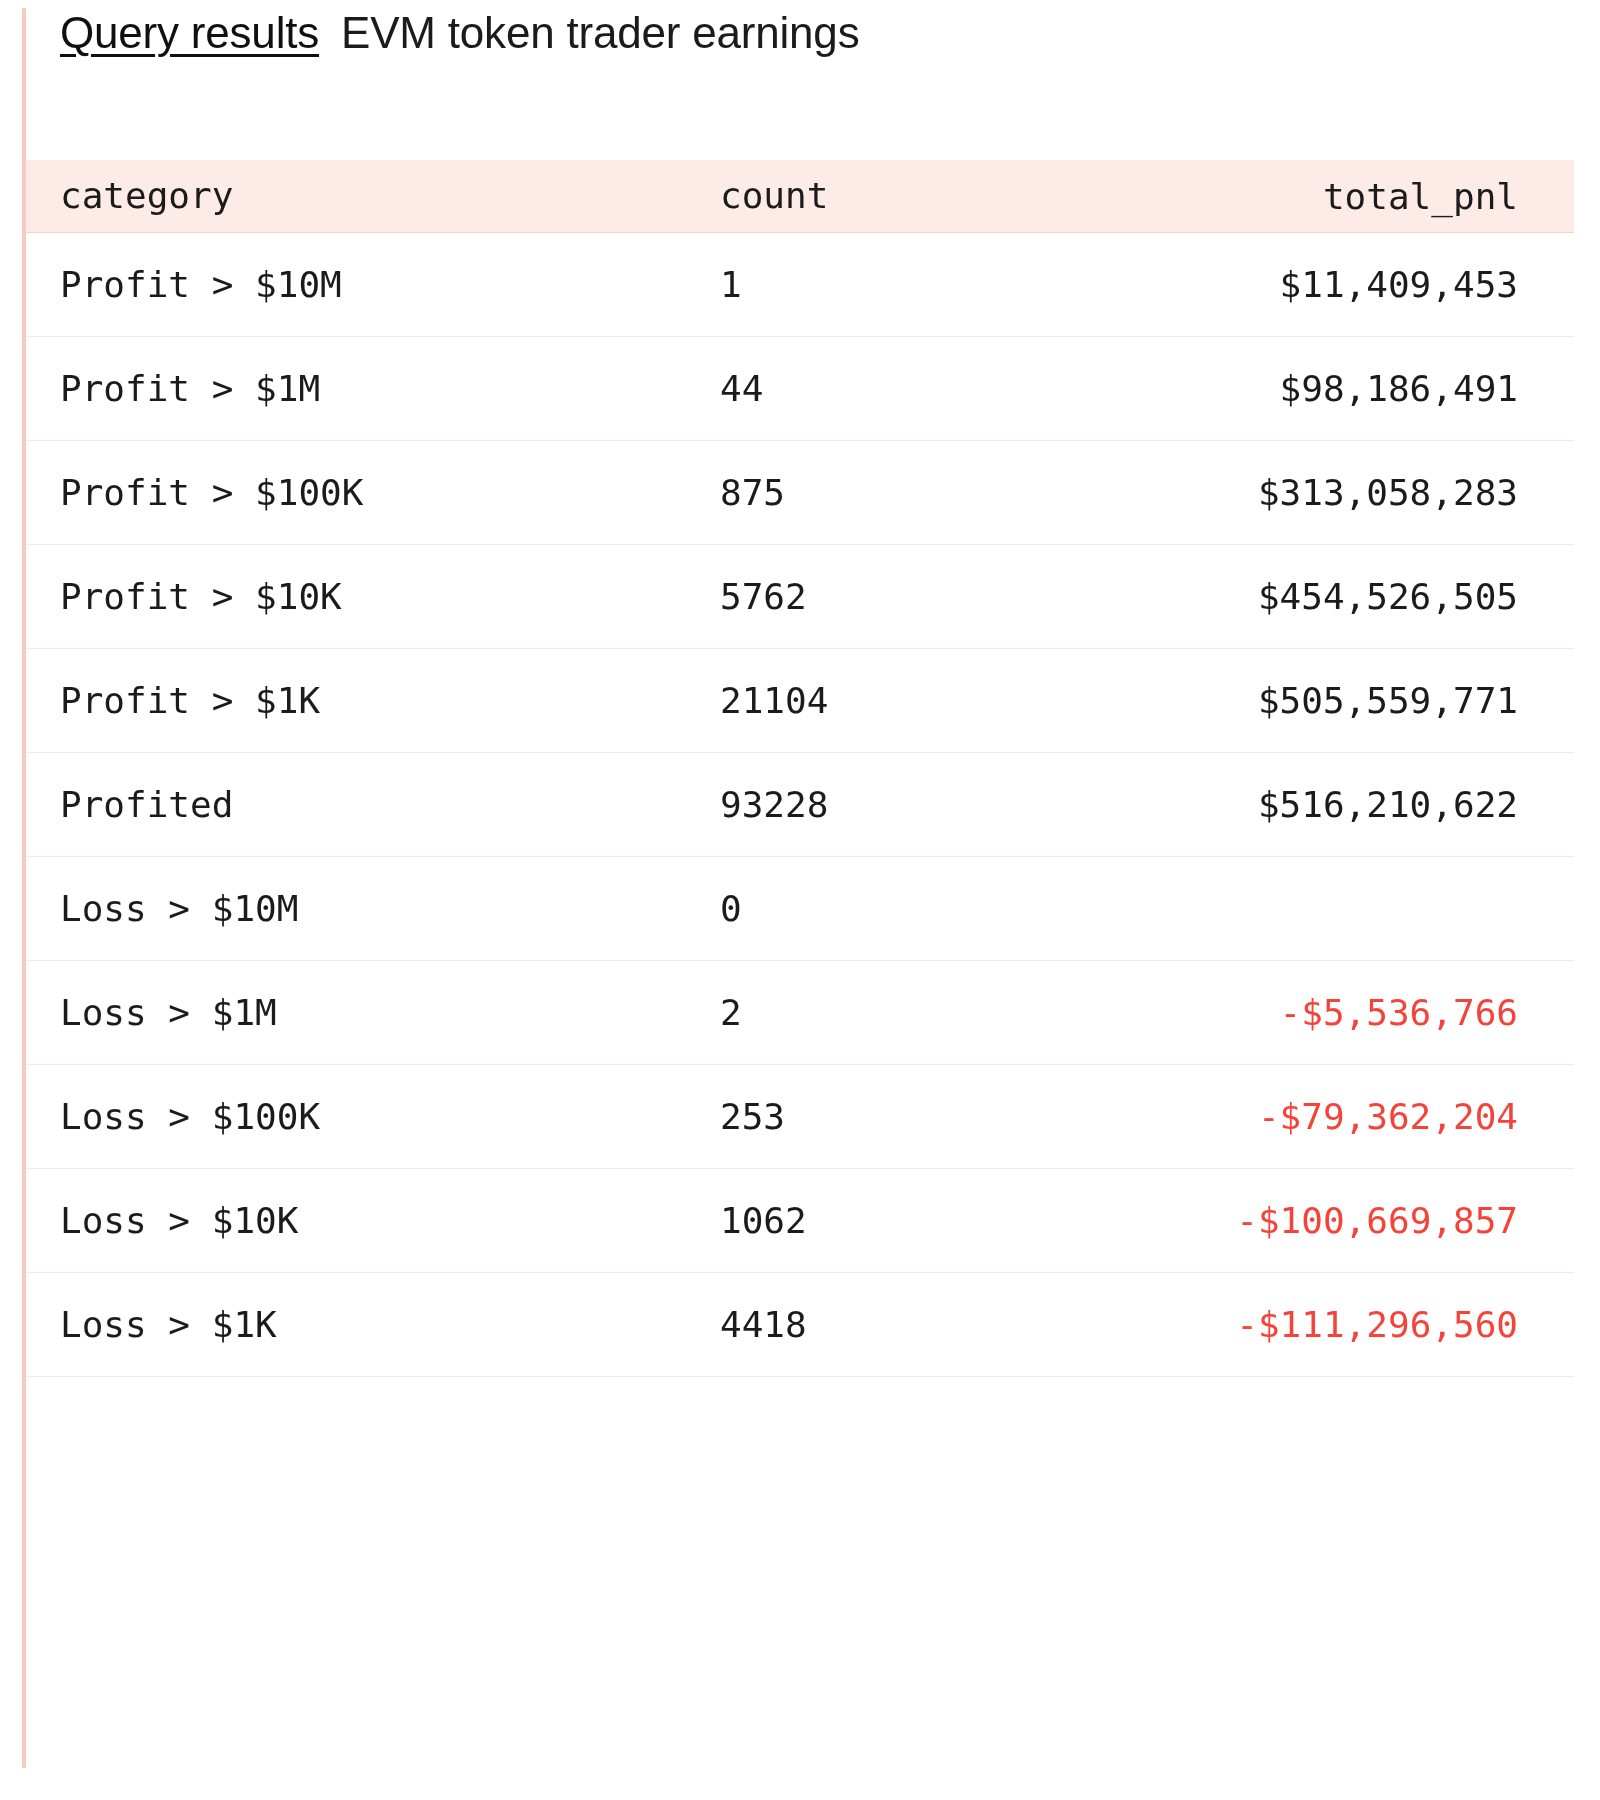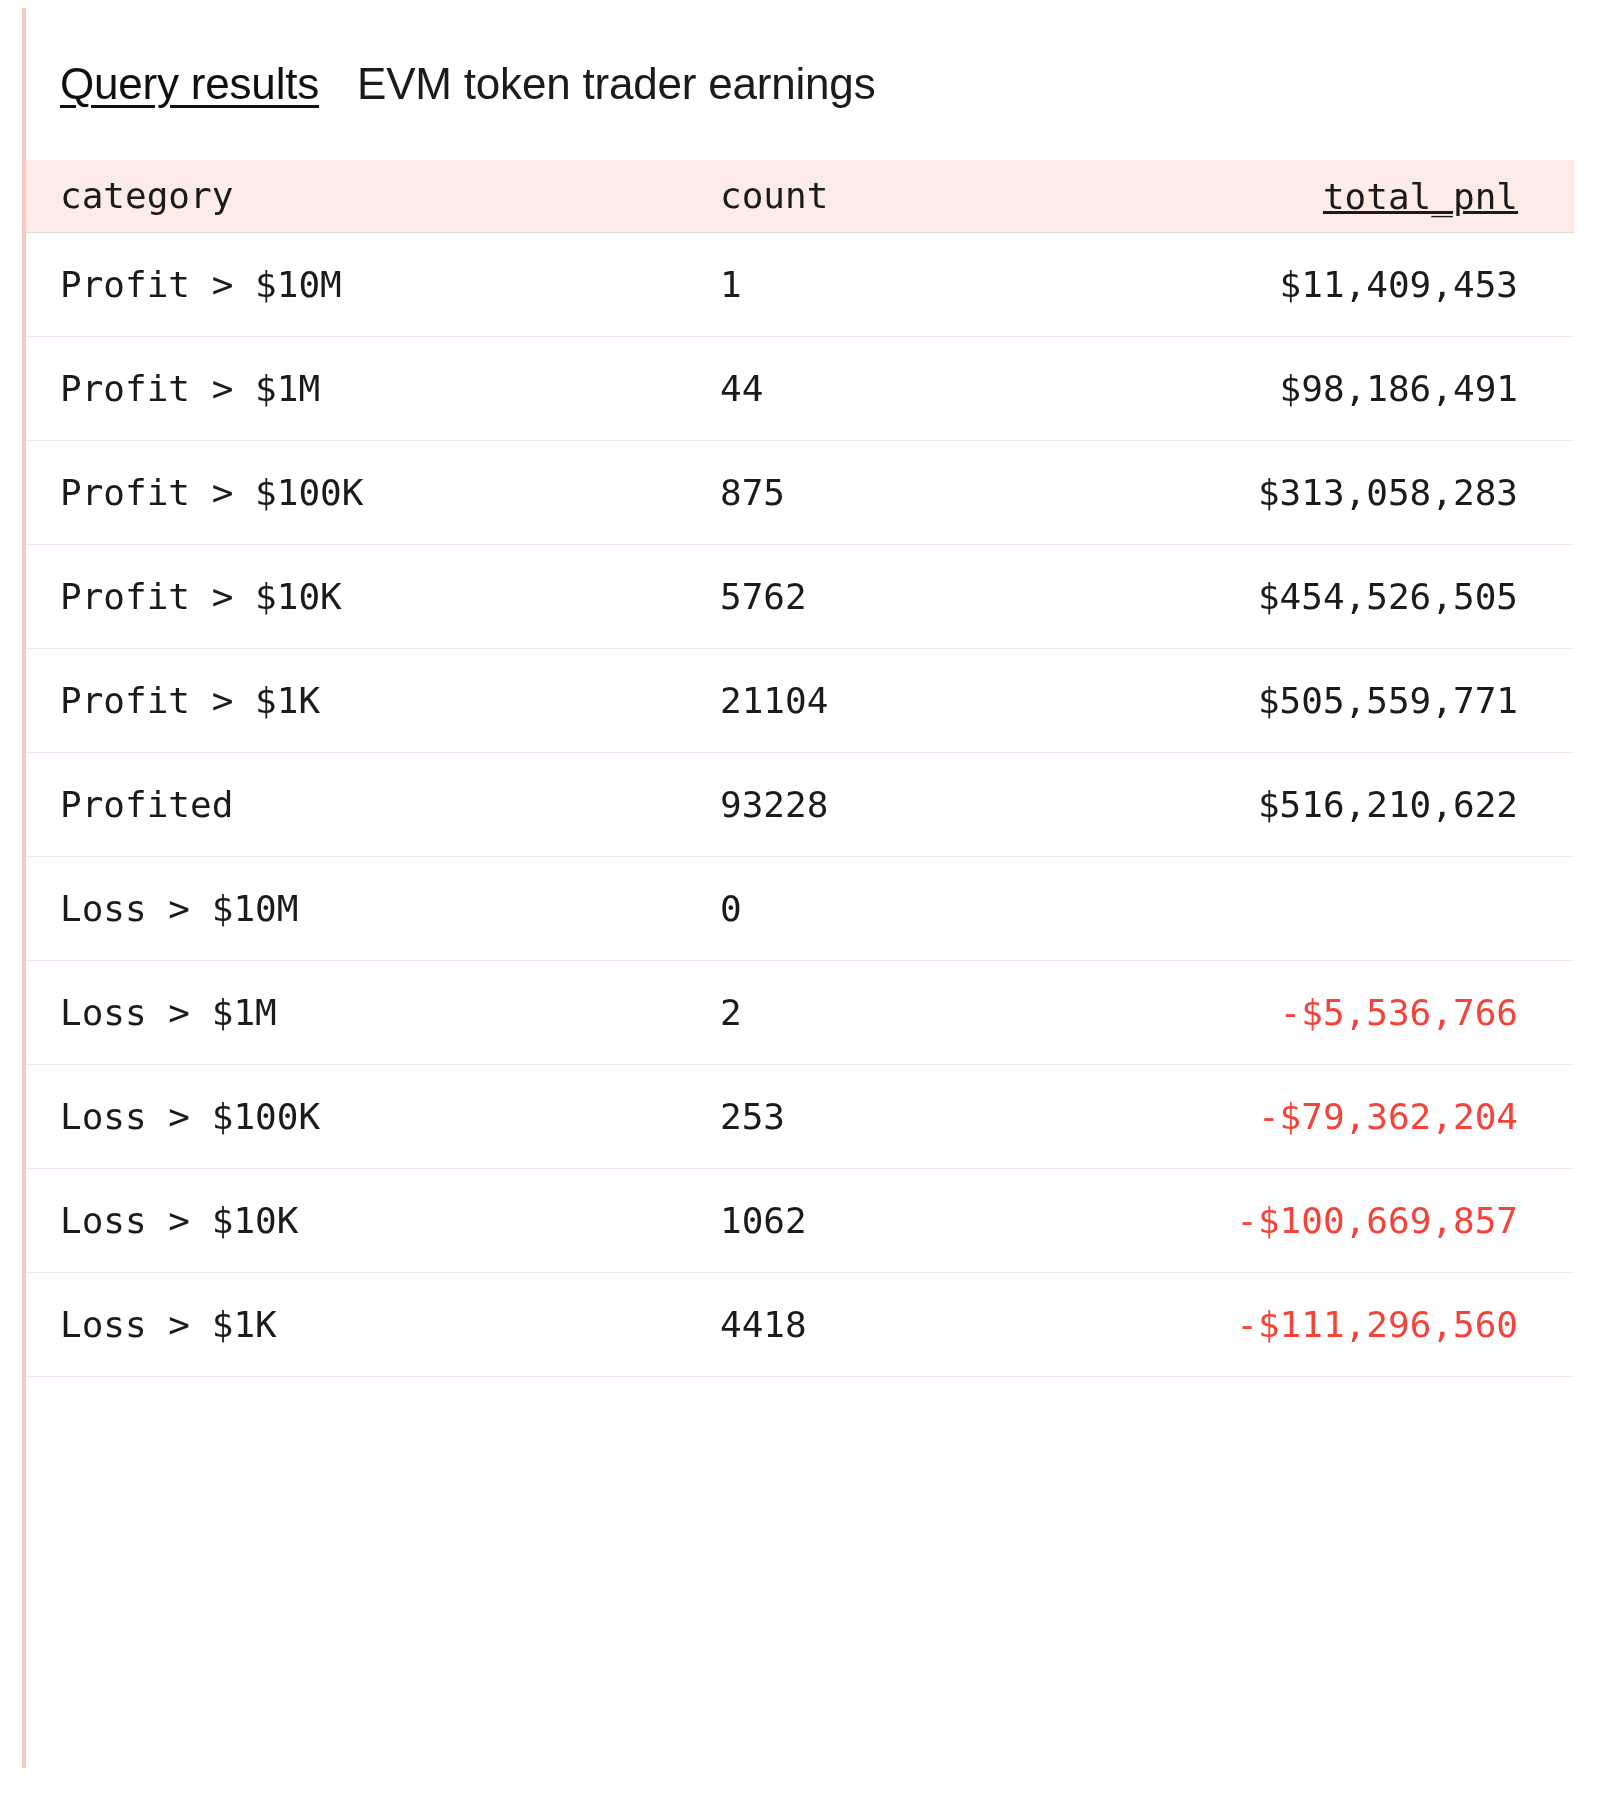--- a/index.html
+++ b/index.html
@@ -31,24 +31,23 @@
     width: 1552px;
     height: 1760px;
     background: #ffffff;
     border-left: 4px solid #f6c9c2;
     box-sizing: border-box;
   }
 
   .card-header {
     height: 152px;
     display: flex;
-    align-items: center;
     padding-left: 34px;
     box-sizing: border-box;
-    gap: 38px;
+    gap: 22px;
   }
 
   .title-main {
     font-size: 44px;
     color: #101010;
     text-decoration: underline;
     text-underline-offset: 6px;
     text-decoration-thickness: 3px;
     letter-spacing: -0.2px;
   }
@@ -73,21 +72,20 @@
     color: #1b1b1b;
     height: 72px;
     padding: 0 0 0 34px;
     text-align: left;
     border-bottom: 1px solid #e9d9d5;
     box-sizing: border-box;
   }
   table.results thead th.num {
     text-align: right;
     padding: 1px 56px 0 0;
-    text-decoration: underline;
   }
 
   table.results tbody td {
     font-size: 36px;
     color: #1b1b1b;
     height: 104px;
     padding: 0 0 0 34px;
     border-bottom: 1px solid #f7e6e3;
     box-sizing: border-box;
     white-space: nowrap;

